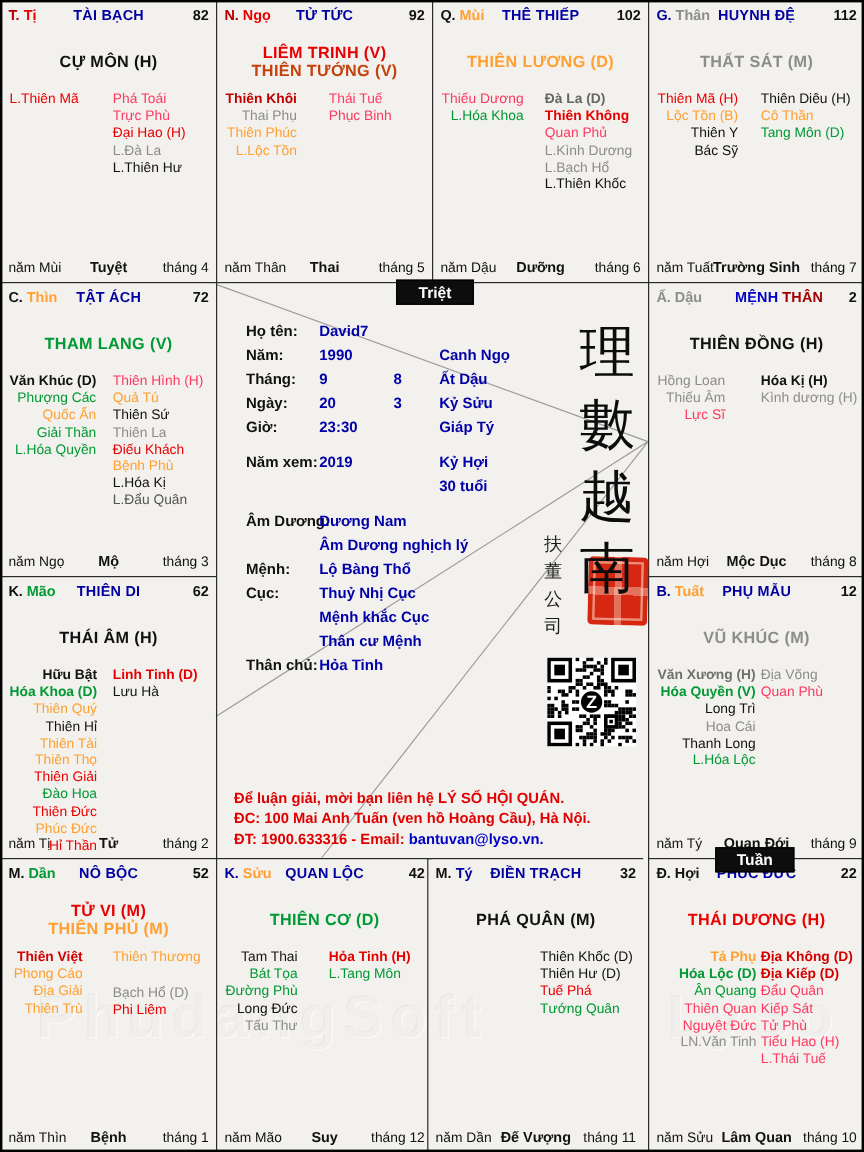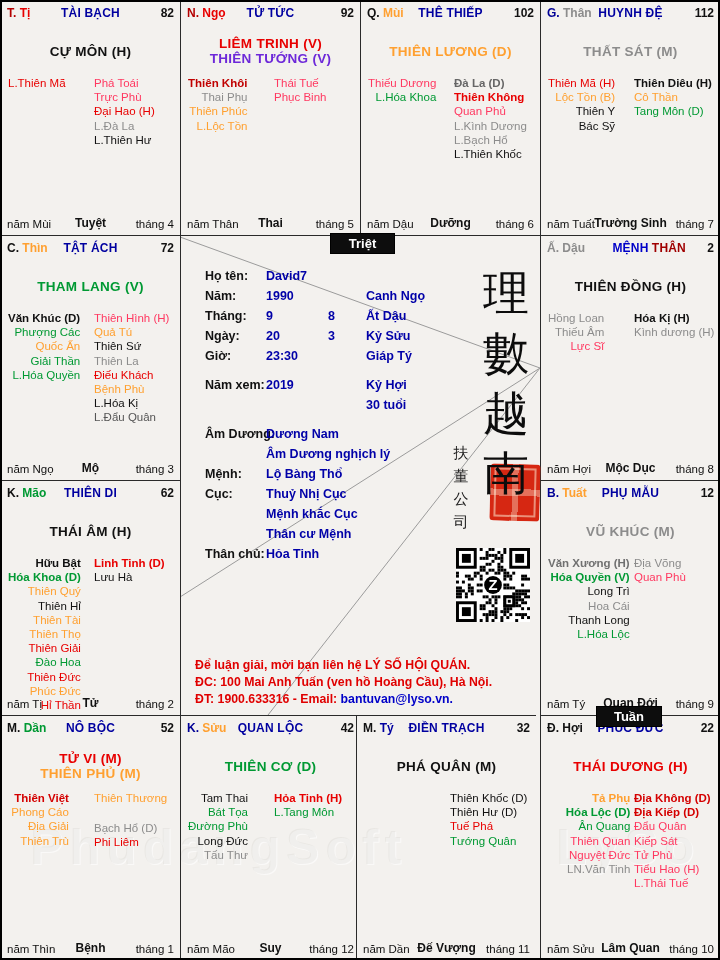--- a/index.html
+++ b/index.html
@@ -99,21 +99,21 @@
   </div>
 
   <div class="cell" style="left: 180px; top: 0px; width: 180px; height: 235px;">
     <div class="cell-header">
       <span class="canchi"><span class="stem" style="color: rgb(180, 0, 0);">N.</span> <span class="branch" style="color: rgb(232, 0, 0);">Ngọ</span></span>
       <span class="pname"><span style="color: rgb(0, 0, 160);">TỬ TỨC</span></span>
       <span class="pnum">92</span>
     </div>
     <div class="mains">
           <div class="main-star" style="color: rgb(232, 0, 0);">LIÊM TRINH (V)</div>
-          <div class="main-star" style="color: #6d28d9; text-align: center;">THIÊN TƯỚNG (V)</div>
+          <div class="main-star" style="color: #c2410c; text-align: center;">THIÊN TƯỚNG (V)</div>
         </div>
     <div class="col col-left">
           <div class="star b" style="color: rgb(192, 0, 0);">Thiên Khôi</div>
           <div class="star" style="color: rgb(140, 140, 140);">Thai Phụ</div>
           <div class="star" style="color: rgb(255, 160, 48);">Thiên Phúc</div>
           <div class="star" style="color: rgb(255, 160, 48);">L.Lộc Tồn</div>
         </div>
     <div class="col col-right">
           <div class="star" style="color: rgb(255, 56, 96);">Thái Tuế</div>
           <div class="star" style="color: rgb(255, 56, 96);">Phục Binh</div>
@@ -162,21 +162,21 @@
     <div class="mains">
           <div class="main-star" style="color: rgb(140, 140, 140);">THẤT SÁT (M)</div>
         </div>
     <div class="col col-left">
           <div class="star" style="color: rgb(232, 0, 0);">Thiên Mã (H)</div>
           <div class="star" style="color: rgb(255, 160, 48);">Lộc Tồn (B)</div>
           <div class="star" style="color: rgb(17, 17, 17);">Thiên Y</div>
           <div class="star" style="color: rgb(17, 17, 17);">Bác Sỹ</div>
         </div>
     <div class="col col-right">
-          <div class="star" style="color: rgb(17, 17, 17); font-weight: bold;">Thiên Diêu (H)</div>
+          <div class="star" style="color: rgb(17, 17, 17);">Thiên Diêu (H)</div>
           <div class="star" style="color: rgb(255, 160, 48);">Cô Thần</div>
           <div class="star" style="color: rgb(0, 153, 51);">Tang Môn (D)</div>
         </div>
     <div class="cell-footer">
       <span class="fyear">năm Tuất</span>
       <span class="fstage">Trường Sinh</span>
       <span class="fmonth">tháng 7</span>
     </div>
   </div>
 

